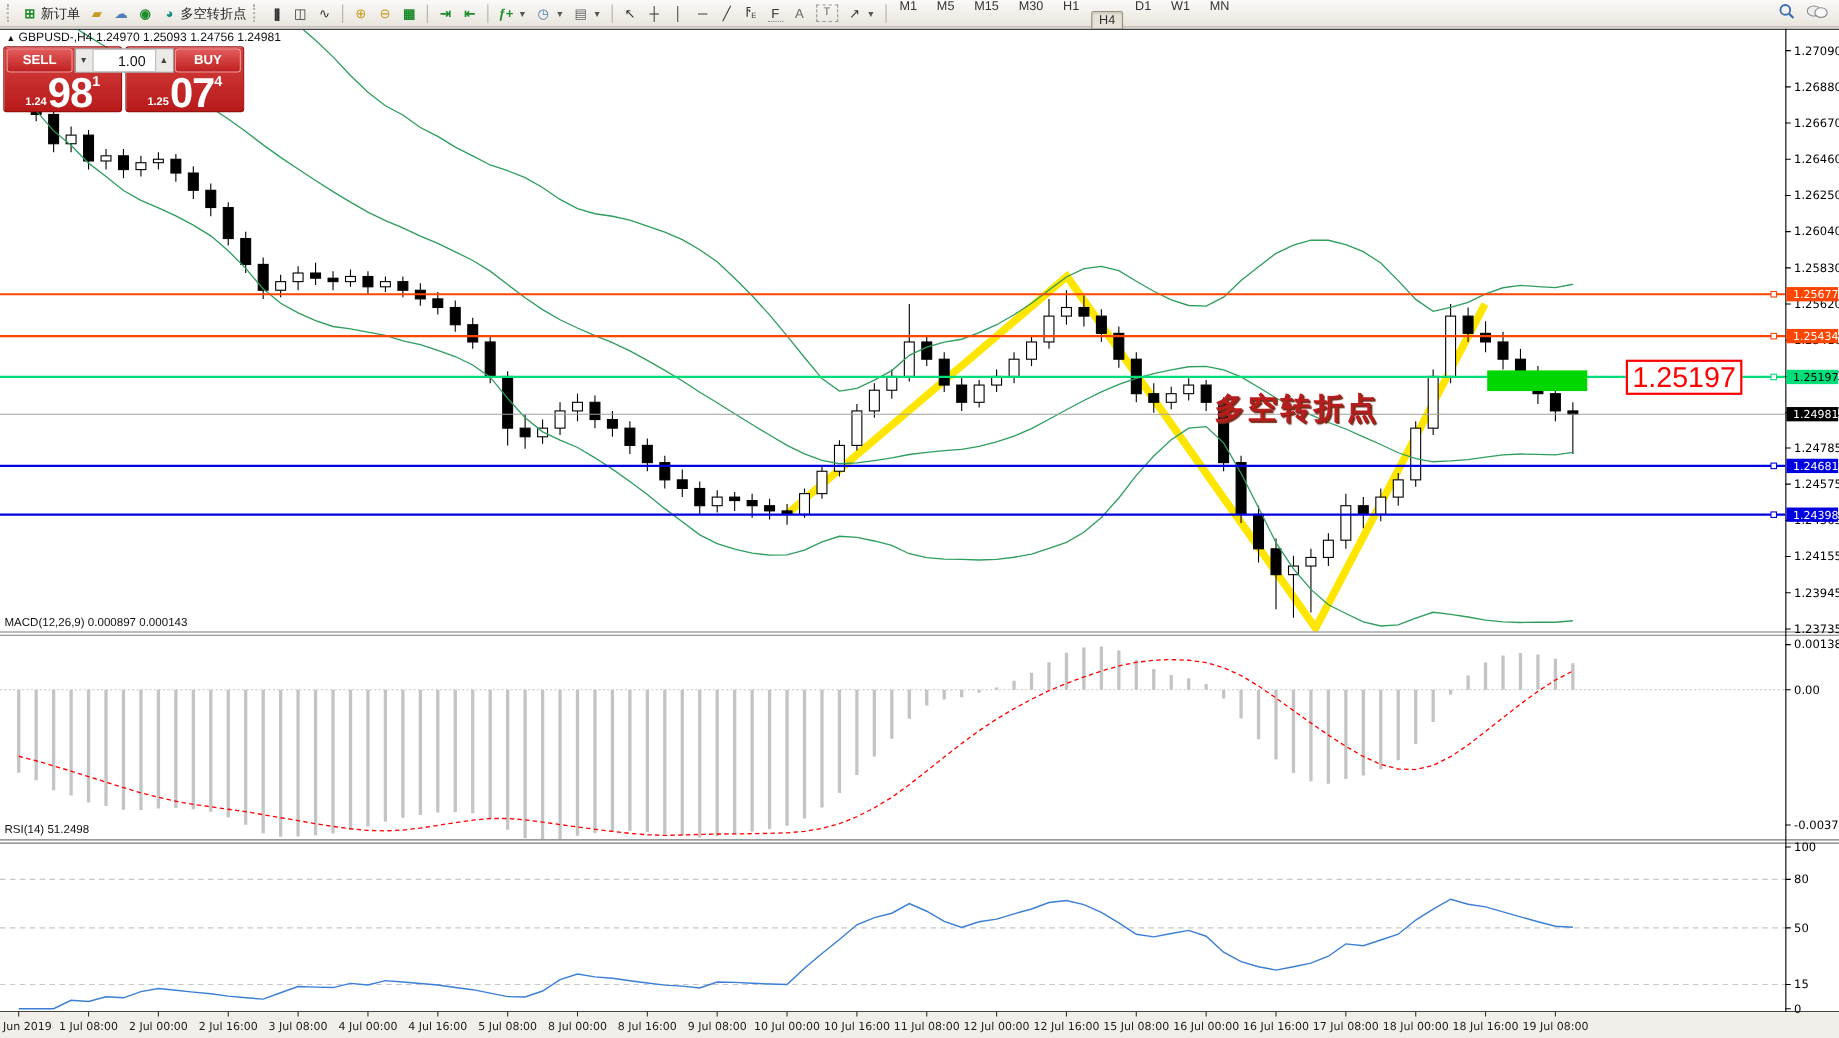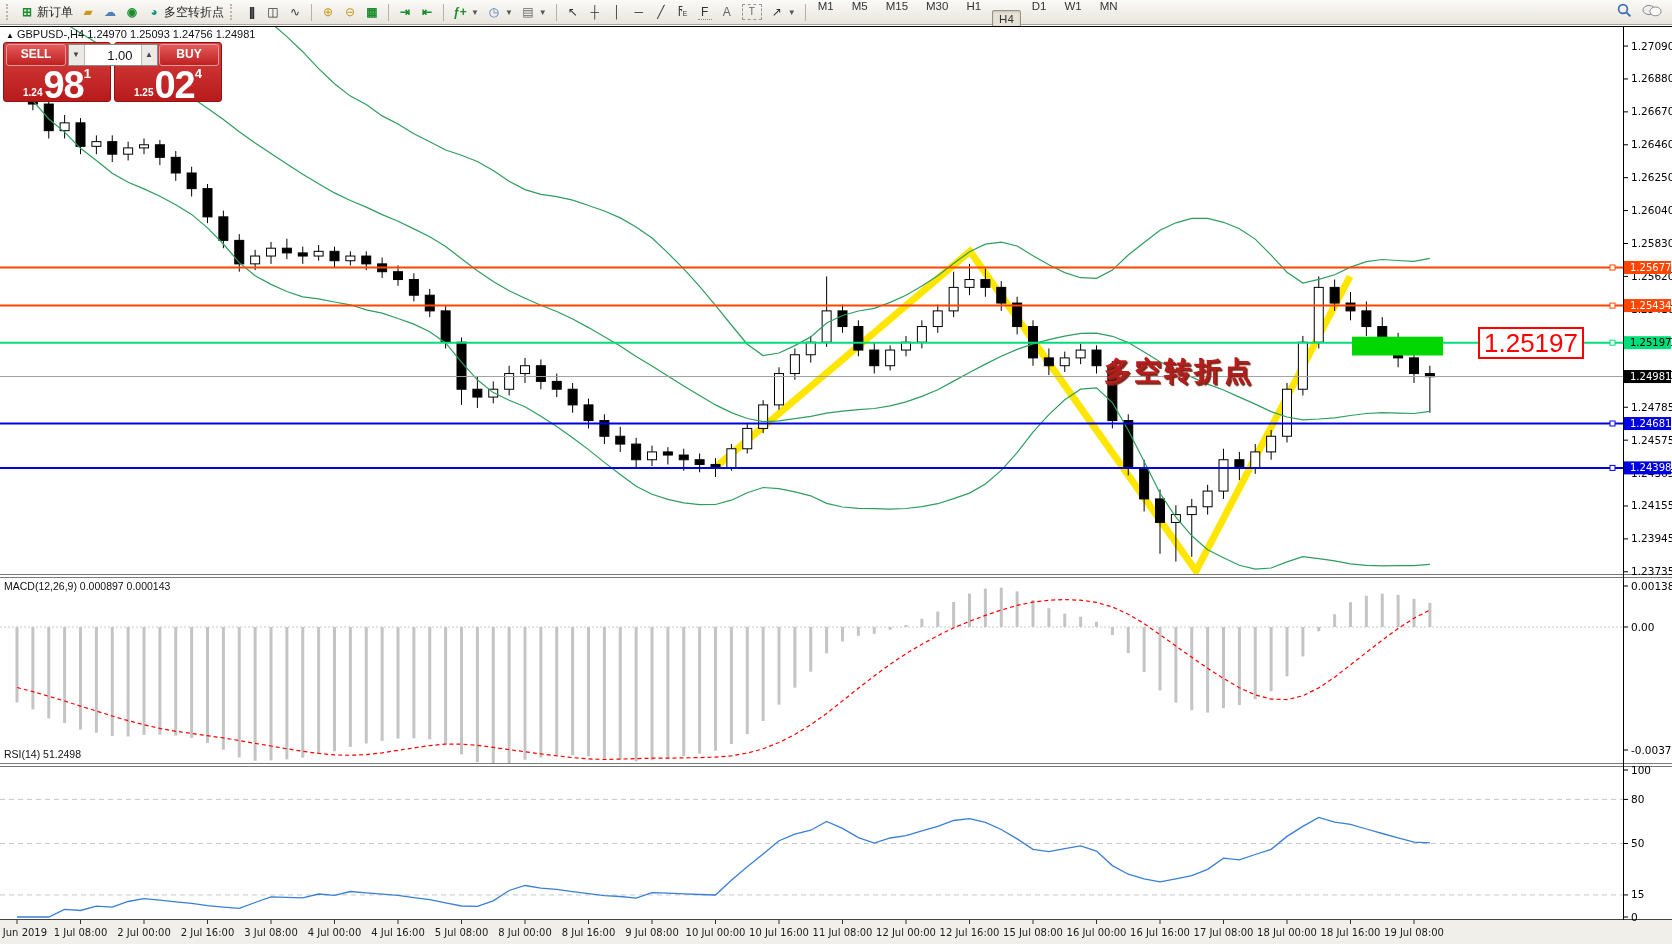--- a/index.html
+++ b/index.html
@@ -640,25 +640,25 @@
         <div class="tbtn">BUY</div>
       </div>
       <div class="trow2">
         <div class="pp">
           <span class="pp-small">1.24</span>
             <span class="pp-big">98</span>
             <span class="pp-sup">1</span>
         </div>
         <div class="pp">
           <span class="pp-small">1.25</span>
-            <span class="pp-big">02</span>
+            <span class="pp-big">07</span>
             <span class="pp-sup">4</span>
         </div>
       </div>
     </div>
 
-    <div class="ind-label" style="top:554px;text-align:center;">MACD(12,26,9) 0.000897 0.000143</div>
+    <div class="ind-label" style="top:534px;text-align:center;">MACD(12,26,9) 0.000897 0.000143</div>
     <div class="ind-label" style="top:722px;">RSI(14) 51.2498</div>
 
     <div class="cn-note">多空转折点</div>
     <div class="callout">1.25197</div>
   </div>
 </div>
 
 </body></html>

